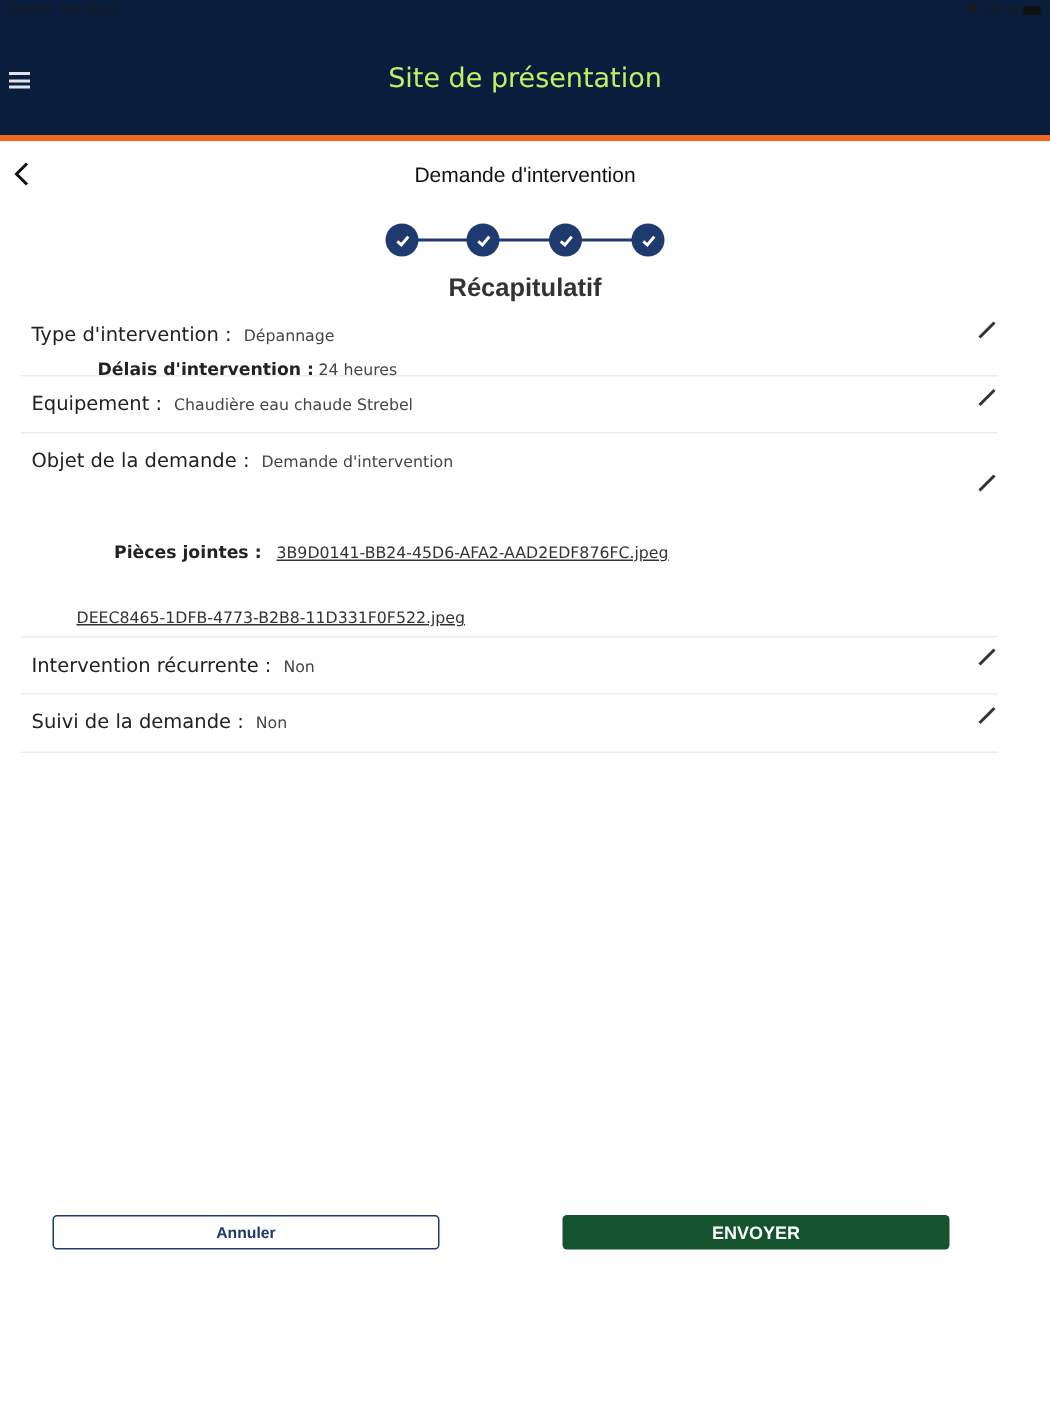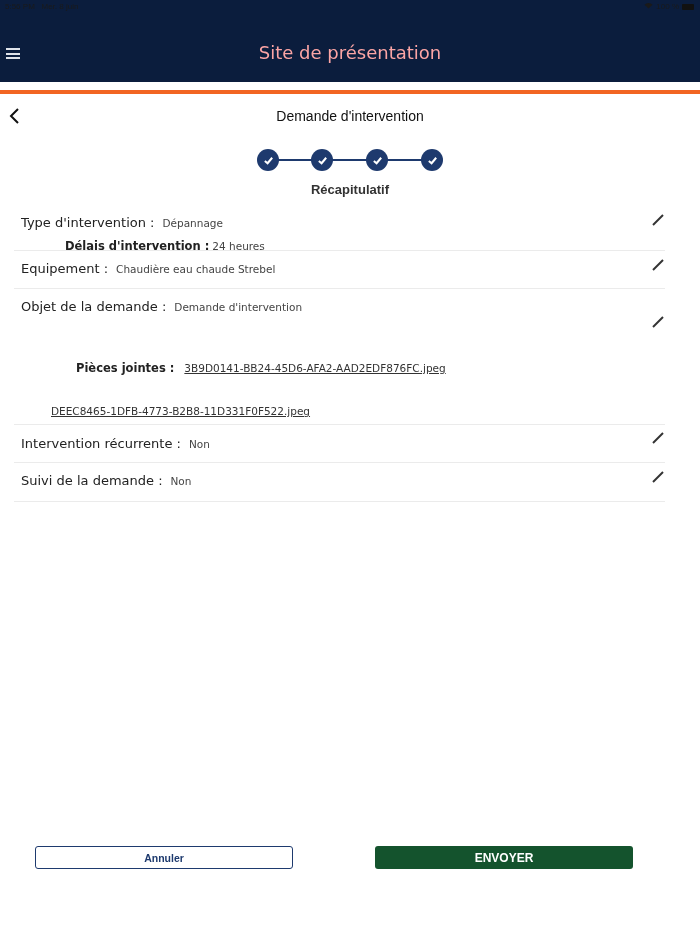--- a/index.html
+++ b/index.html
@@ -1,46 +1,46 @@
 <!DOCTYPE html>
 <html><head>
   <meta charset="utf-8">
   <style>
     * { box-sizing: border-box; margin: 0; padding: 0; }
     html, body { width: 700px; height: 934px; background: #ffffff; overflow: hidden; }
     body { font-family: "Liberation Sans", sans-serif; color: #222; position: relative; }
 
-    .topbar { position: absolute; left: 0; top: 0; width: 700px; height: 82px; background: #0b1d3d; }
+    .topbar { position: absolute; left: 0; top: 0; width: 700px; height: 94px; background: #0b1d3d; }
     .status-left { position: absolute; left: 5px; top: 2px; font-size: 8px; color: #1a1a1a; }
     .status-right { position: absolute; right: 6px; top: 2px; font-size: 8px; color: #1a1a1a; display: flex; align-items: center; gap: 3px; }
     .battery { width: 12px; height: 6px; background: #111; border-radius: 1px; }
     .menu-icon { position: absolute; left: 6px; top: 48px; width: 14px; height: 11px; display: flex; flex-direction: column; justify-content: space-between; cursor: pointer; }
     .menu-icon span { display: block; height: 2px; background: #dfe3ea; }
-    .app-title { position: absolute; left: 0; right: 0; top: 42px; text-align: center; color: #fca5a5; font-size: 18px; font-family: "DejaVu Sans", sans-serif; }
+    .app-title { position: absolute; left: 0; right: 0; top: 42px; text-align: center; color: #bef264; font-size: 18px; font-family: "DejaVu Sans", sans-serif; }
     .accent-bar { position: absolute; left: 0; top: 90px; width: 700px; height: 4px; background: #f26522; }
 
     .back-icon { position: absolute; left: 8px; top: 106px; width: 14px; height: 20px; cursor: pointer; }
     .page-title { position: absolute; left: 0; right: 0; top: 108px; text-align: center; font-size: 14px; color: #111; }
 
     .stepper { position: absolute; left: 257px; top: 148px; width: 186px; height: 24px; }
     .step-line { position: absolute; left: 10px; right: 10px; top: 11px; height: 2px; background: #1e3a6e; }
     .step { position: absolute; top: 1px; width: 22px; height: 22px; border-radius: 50%; background: #1e3a6e; display: flex; align-items: center; justify-content: center; }
     .step svg { width: 11px; height: 11px; }
-    .step-label { position: absolute; left: 0; right: 0; top: 182px; text-align: center; font-size: 13px; font-weight: bold; color: #333; }
+    .step-label { position: absolute; left: 0; right: 0; top: 182px; text-align: center; font-size: 17px; font-weight: bold; color: #333; }
 
     .row { position: absolute; left: 14px; width: 651px; border-bottom: 1px solid #ebebeb; }
     .line { position: absolute; white-space: nowrap; font-family: "DejaVu Sans", sans-serif; }
     .lbl { font-size: 13px; color: #222; }
     .sub-lbl { font-size: 11.5px; color: #222; font-weight: bold; margin-left: 32px; }
     .val { font-size: 10.5px; color: #444; margin-left: 8px; }
     .val-tight { font-size: 10.5px; color: #444; margin-left: 3px; }
     .link { font-size: 10.5px; color: #333; text-decoration: underline; cursor: pointer; }
     .edit-icon { position: absolute; right: 0; width: 14px; height: 14px; cursor: pointer; }
 
-    .btn { position: absolute; top: 810px; height: 23px; width: 258px; border-radius: 3px; font-size: 10.5px; font-weight: bold; display: flex; align-items: center; justify-content: center; cursor: pointer; margin-top: 36px; }
+    .btn { position: absolute; top: 810px; height: 23px; width: 258px; border-radius: 3px; font-size: 10.5px; font-weight: bold; display: flex; align-items: center; justify-content: center; cursor: pointer; }
     .btn-cancel { left: 35px; border: 1px solid #1e3a6e; background: #fff; color: #1e3a6e; }
     .btn-send { left: 375px; background: #14532d; color: #fff; font-size: 12px; }
   </style>
 </head>
 <body>
 
 <div class="topbar">
   <div class="status-left">
     <span>5:56 PM</span>&nbsp;&nbsp;
     <span>Mer. 8 juin</span>

